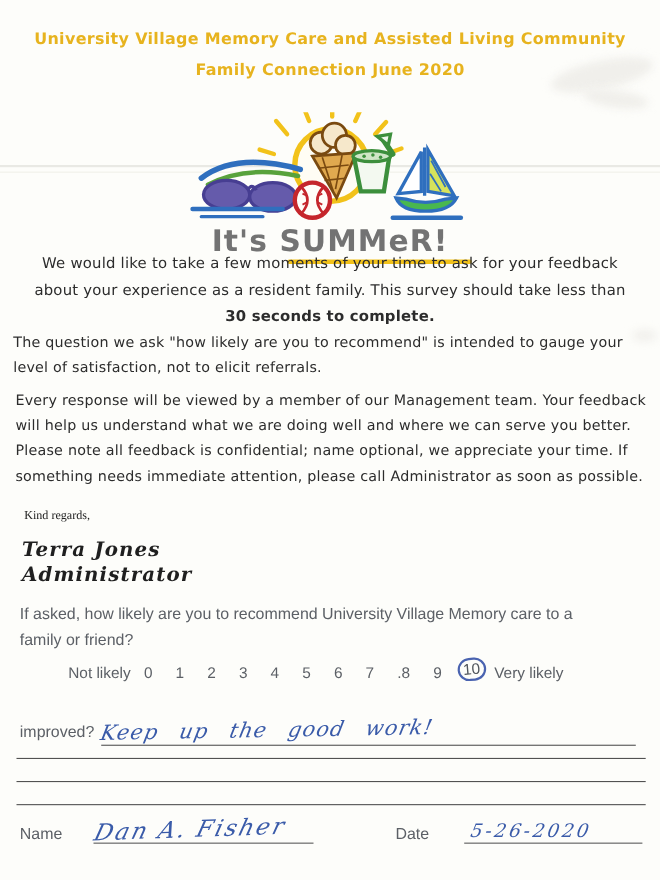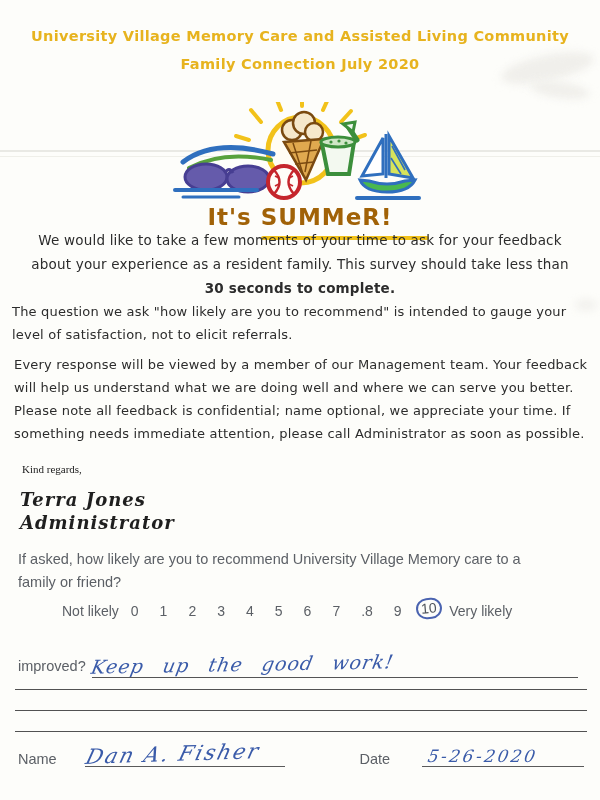--- a/index.html
+++ b/index.html
@@ -21,22 +21,22 @@
   .title{
     position:absolute;left:0;width:600px;margin:0;text-align:center;
     font-size:14.5px;font-weight:bold;letter-spacing:.3px;color:#e7b31e;
   }
   .title.t1{top:28px;} .title.t2{top:56px;}
 
   
   .clipart{position:absolute;top:102px;left:50%;transform:translateX(-50%);width:270px;text-align:center;}
   .caption-row{position:relative;margin-top:-6px;}
   .caption{
-    font-family:"DejaVu Sans", sans-serif;font-weight:bold;font-size:23px;
-    color:#a16207;letter-spacing:1px;
+    font-family:"DejaVu Sans", sans-serif;font-weight:bold;font-size:27px;
+    color:#737373;letter-spacing:1px;
   }
   .caption-underline{position:absolute;left:96px;top:32px;width:168px;height:4px;background:#f2c21a;border-radius:2px;}
 
   
   .intro{
     position:absolute;top:228px;left:30px;width:540px;margin:0;text-align:center;
     font-size:13.5px;line-height:24px;color:#2c2c2c;letter-spacing:.2px;
   }
   .para{
     position:absolute;margin:0;font-size:13px;line-height:23px;color:#2c2c2c;letter-spacing:.2px;
@@ -94,21 +94,21 @@
 
 <div class="page">
 
   <div class="streak s1"></div>
   <div class="streak s2"></div>
   <div class="artifact a1"></div>
   <div class="artifact a2"></div>
   <div class="artifact a3"></div>
 
   <h1 class="title t1">University Village Memory Care and Assisted Living Community</h1>
-  <h1 class="title t2">Family Connection July 2020</h1>
+  <h1 class="title t2">Family Connection June 2020</h1>
 
   <div class="clipart">
     <svg width="262" height="104" viewBox="0 0 262 104">
 
       <g>
         <g stroke="#f2c21a" stroke-width="4" stroke-linecap="round">
           <line x1="92" y1="20" x2="82" y2="8"></line>
           <line x1="112" y1="8" x2="108" y2="-2"></line>
           <line x1="133" y1="4" x2="133" y2="-8"></line>
           <line x1="154" y1="8" x2="159" y2="-3"></line>

